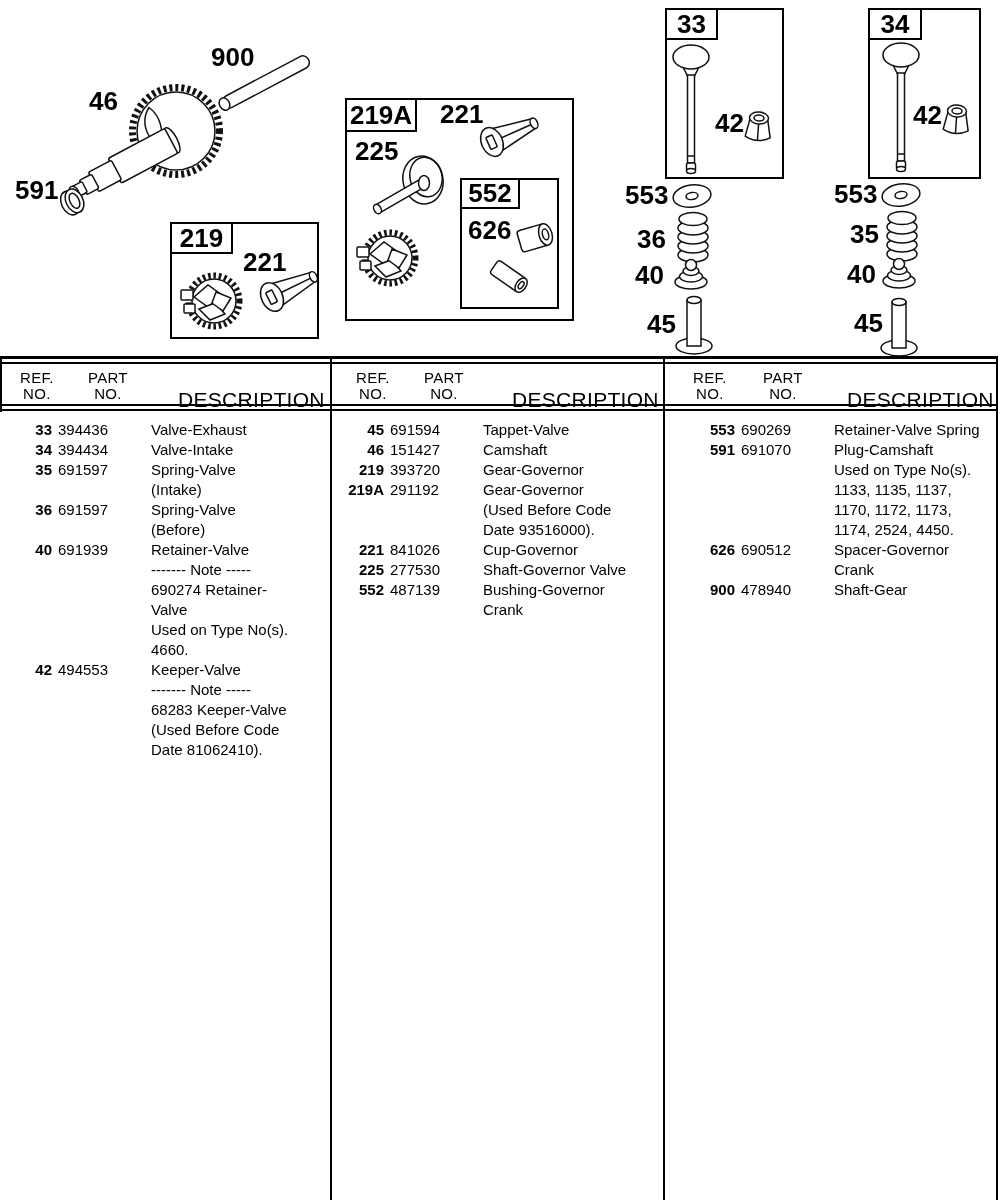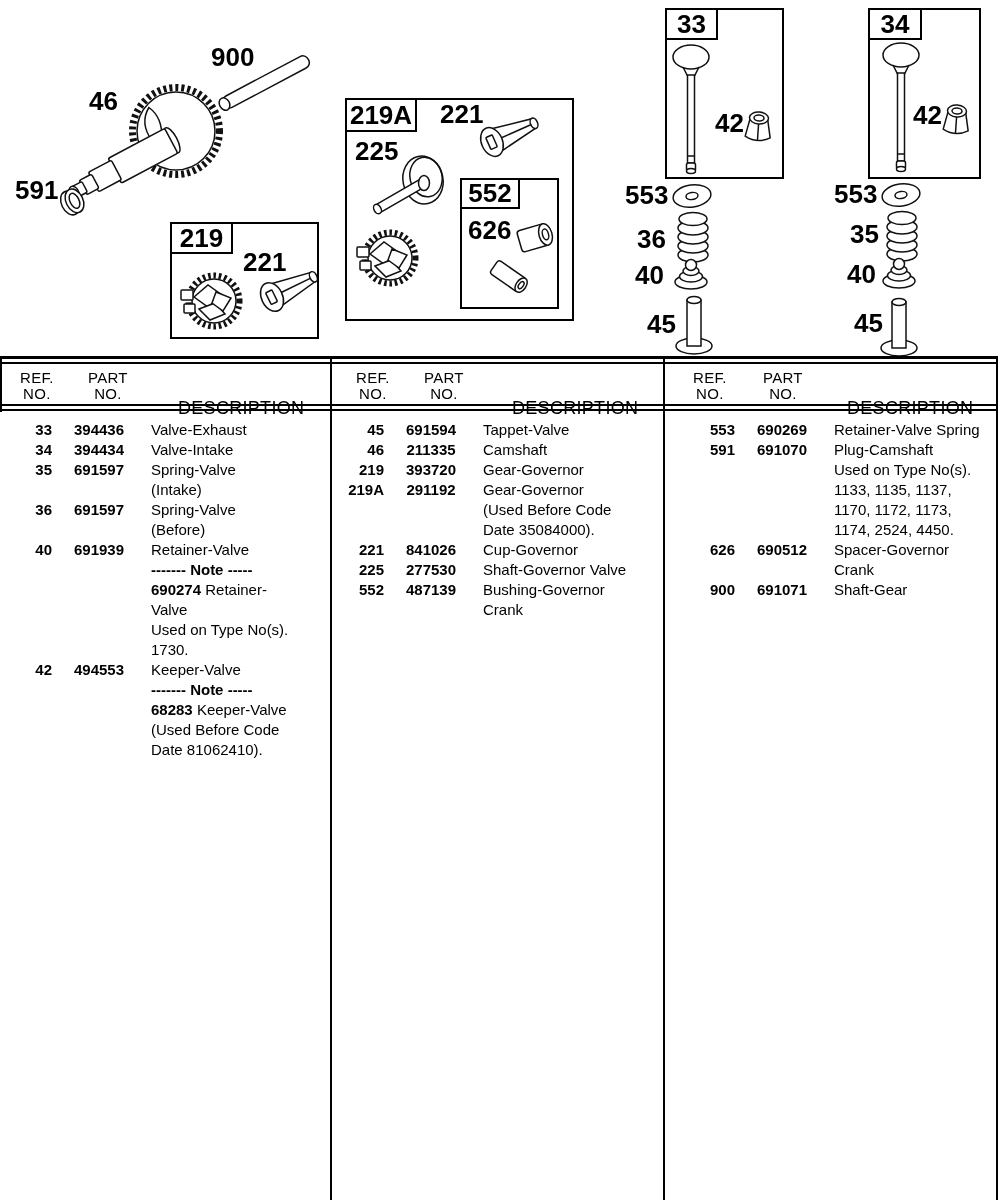--- a/index.html
+++ b/index.html
@@ -7,27 +7,27 @@
         font-family:"Liberation Sans", sans-serif;color:#000;}
   svg.art{position:absolute;left:0;top:0;}
   .dlabel{position:absolute;font-weight:bold;font-size:26px;line-height:26px;color:#000;white-space:nowrap;}
   .pbox{position:absolute;border:2.5px solid #000;}
   .plab{position:absolute;border:2.5px solid #000;background:#fff;display:flex;align-items:center;
         justify-content:center;font-weight:bold;font-size:26px;}
   .hline{position:absolute;background:#000;}
   .vline{position:absolute;background:#000;}
   .thead{position:absolute;top:368px;height:40px;}
   .h2l{position:absolute;top:2px;font-size:15px;line-height:16px;letter-spacing:.3px;text-align:center;}
-  .h1l{position:absolute;top:32px;font-size:18px;line-height:16px;letter-spacing:.3px;}
+  .h1l{position:absolute;top:24px;font-size:21px;line-height:16px;letter-spacing:.3px;}
   .rows{position:absolute;top:420px;width:312px;}
   .prow{display:flex;align-items:flex-start;font-size:15px;line-height:20px;}
   .cref{width:50px;text-align:right;font-weight:bold;flex:none;}
-  .cpart{width:82px;text-align:center;font-weight:bold;flex:none;margin-left:6px;}
+  .cpart{width:82px;text-align:left;font-weight:normal;flex:none;margin-left:6px;}
   .cdesc{margin-left:11px;flex:1;min-width:0;}
-  .bold{font-weight:bold;}
+  .bold{font-weight:normal;}
 </style>
 </head>
 <body>
 
 <div class="page">
 
   <svg class="art" width="1000" height="360" viewBox="0 0 1000 360">
     <defs>
       <g id="govgear" stroke="#111" stroke-width="1.5" fill="#fff">
         <circle r="28" stroke="none"></circle>
@@ -284,21 +284,21 @@
         </div>
         <div class="prow">
           <div class="cref">40</div>
           <div class="cpart">691939</div>
           <div class="cdesc">
             <div><span>Retainer-Valve</span></div>
             <div><span class="bold">------- Note -----</span></div>
             <div><span class="bold">690274 </span><span>Retainer-</span></div>
             <div><span>Valve</span></div>
             <div><span>Used on Type No(s).</span></div>
-            <div><span>1730.</span></div>
+            <div><span>4660.</span></div>
           </div>
         </div>
         <div class="prow">
           <div class="cref">42</div>
           <div class="cpart">494553</div>
           <div class="cdesc">
             <div><span>Keeper-Valve</span></div>
             <div><span class="bold">------- Note -----</span></div>
             <div><span class="bold">68283 </span><span>Keeper-Valve</span></div>
             <div><span>(Used Before Code</span></div>
@@ -309,39 +309,39 @@
     <div class="rows" style="left:334px;">
         <div class="prow">
           <div class="cref">45</div>
           <div class="cpart">691594</div>
           <div class="cdesc">
             <div><span>Tappet-Valve</span></div>
           </div>
         </div>
         <div class="prow">
           <div class="cref">46</div>
-          <div class="cpart">211335</div>
+          <div class="cpart">151427</div>
           <div class="cdesc">
             <div><span>Camshaft</span></div>
           </div>
         </div>
         <div class="prow">
           <div class="cref">219</div>
           <div class="cpart">393720</div>
           <div class="cdesc">
             <div><span>Gear-Governor</span></div>
           </div>
         </div>
         <div class="prow">
           <div class="cref">219A</div>
           <div class="cpart">291192</div>
           <div class="cdesc">
             <div><span>Gear-Governor</span></div>
             <div><span>(Used Before Code</span></div>
-            <div><span>Date 35084000).</span></div>
+            <div><span>Date 93516000).</span></div>
           </div>
         </div>
         <div class="prow">
           <div class="cref">221</div>
           <div class="cpart">841026</div>
           <div class="cdesc">
             <div><span>Cup-Governor</span></div>
           </div>
         </div>
         <div class="prow">
@@ -382,20 +382,20 @@
         <div class="prow">
           <div class="cref">626</div>
           <div class="cpart">690512</div>
           <div class="cdesc">
             <div><span>Spacer-Governor</span></div>
             <div><span>Crank</span></div>
           </div>
         </div>
         <div class="prow">
           <div class="cref">900</div>
-          <div class="cpart">691071</div>
+          <div class="cpart">478940</div>
           <div class="cdesc">
             <div><span>Shaft-Gear</span></div>
           </div>
         </div>
       </div>
   </div>
 </div>
 
 </body></html>

